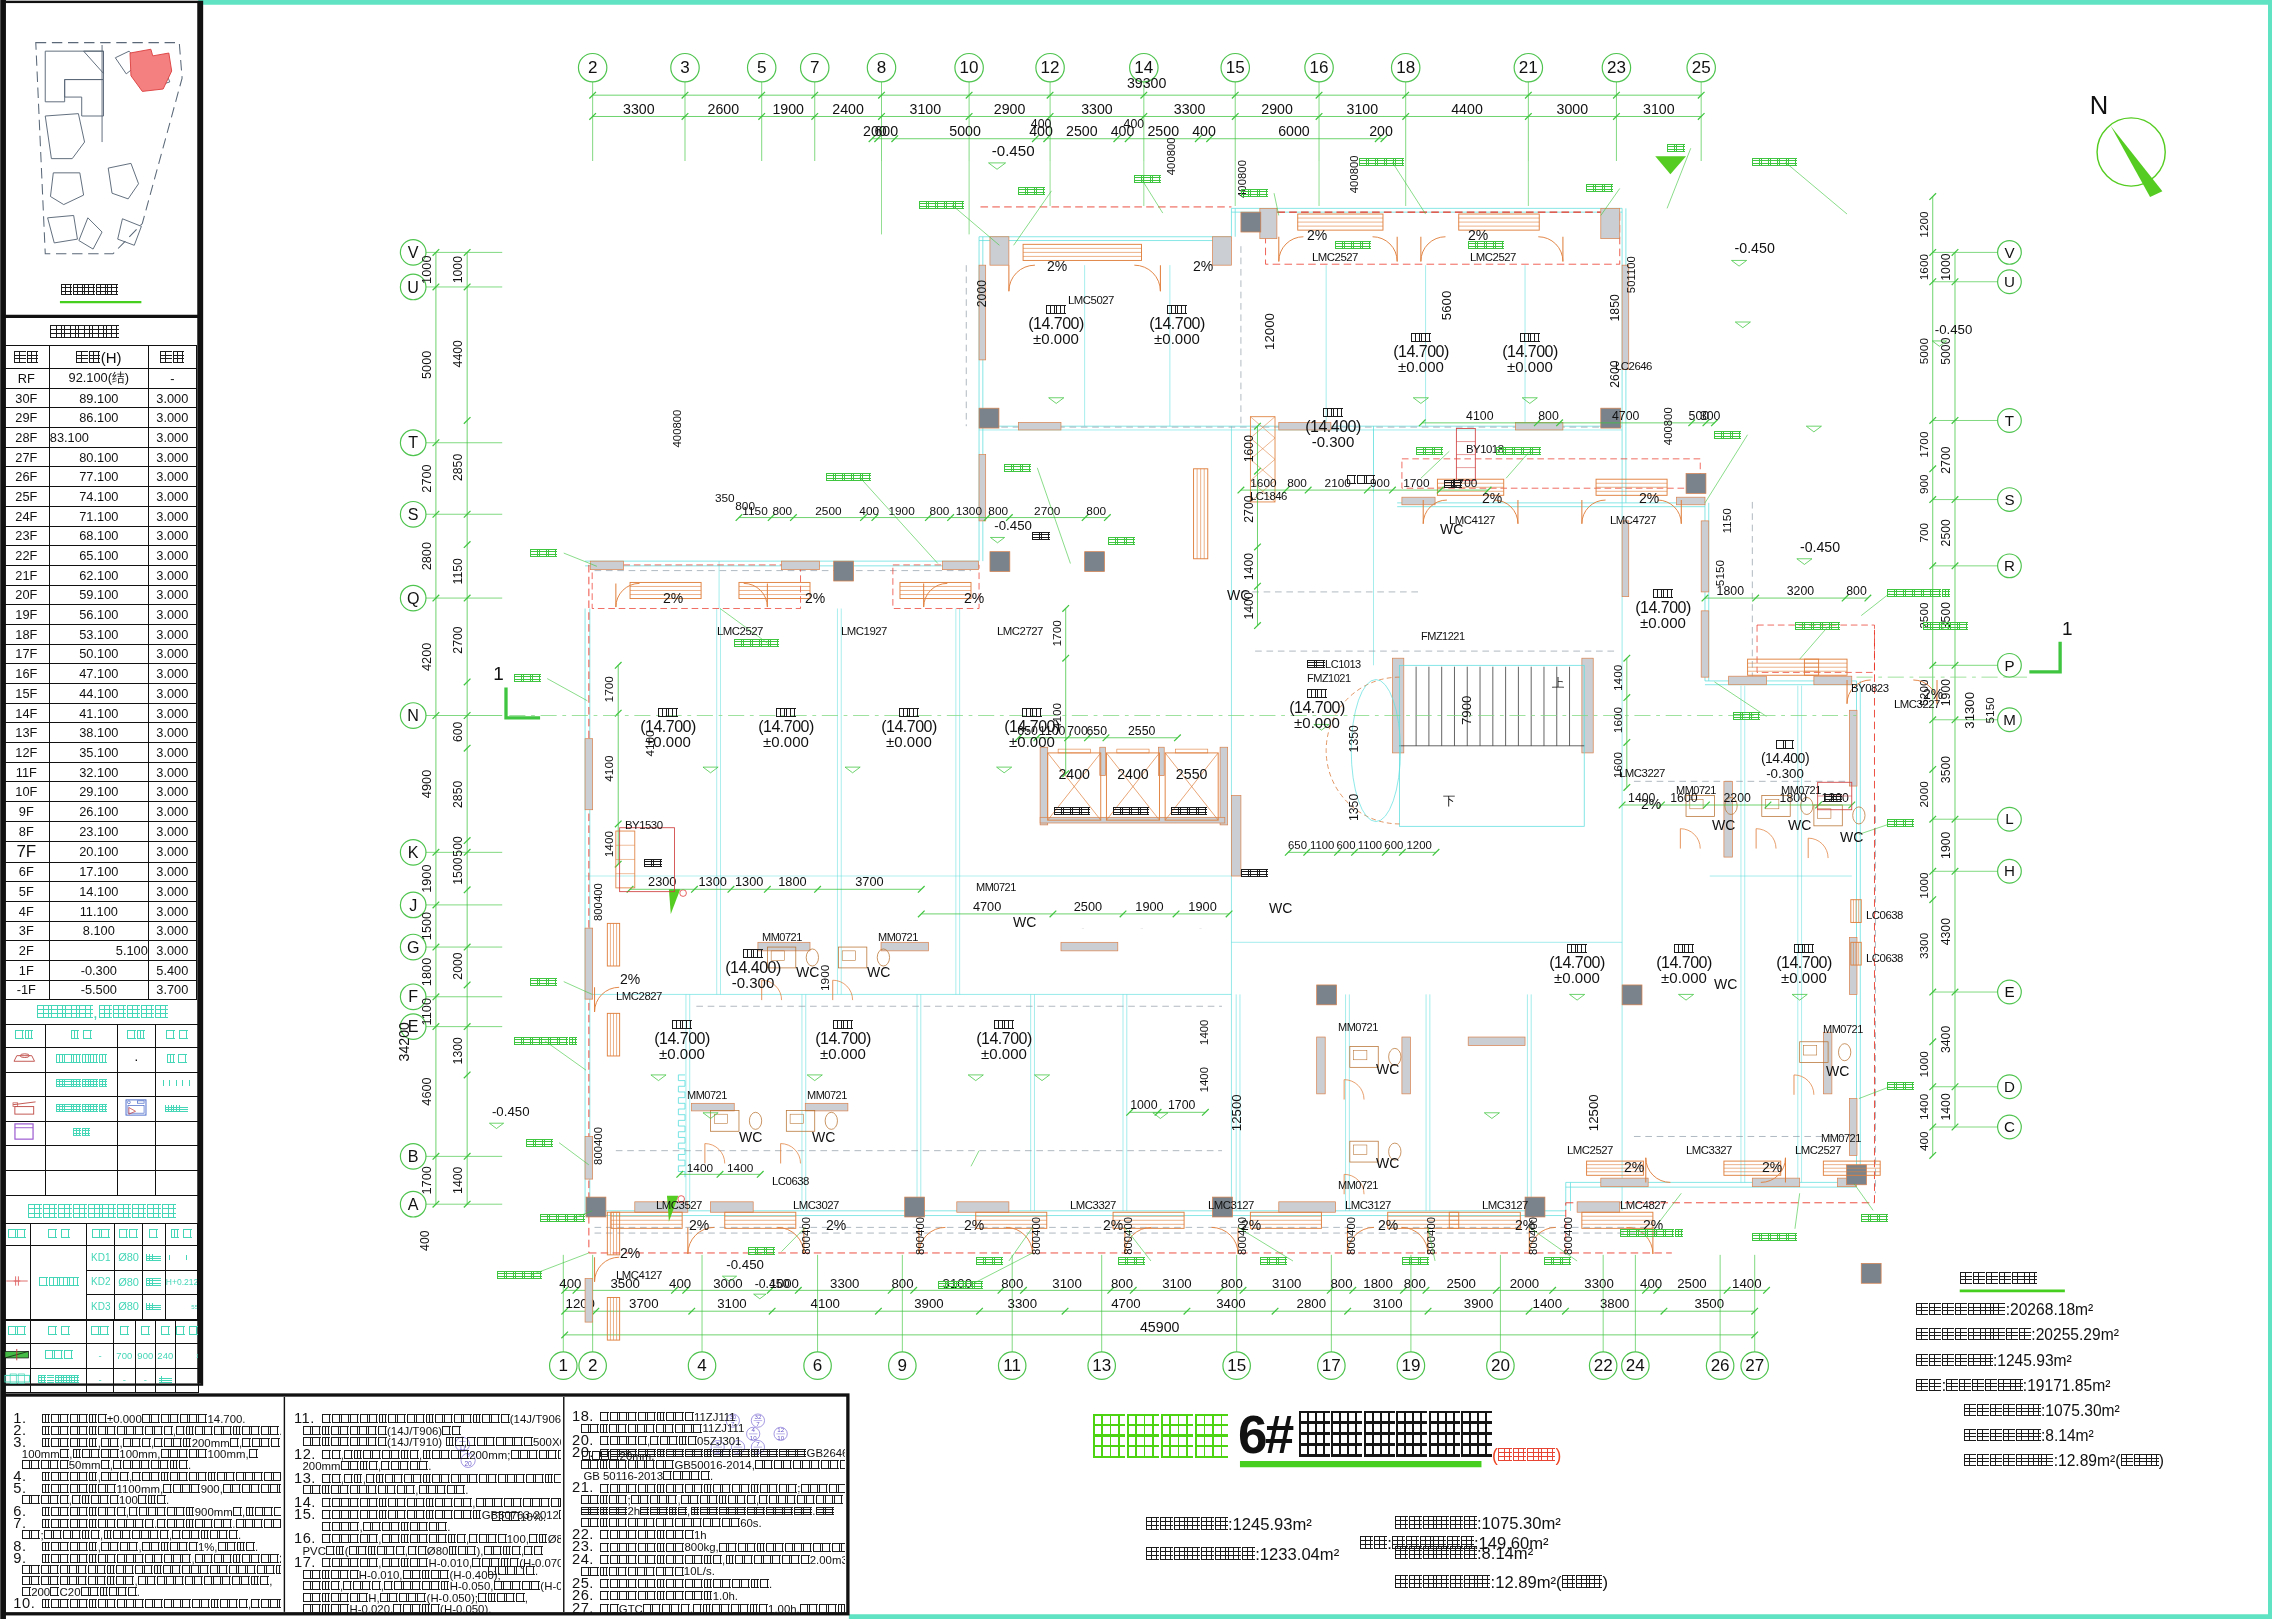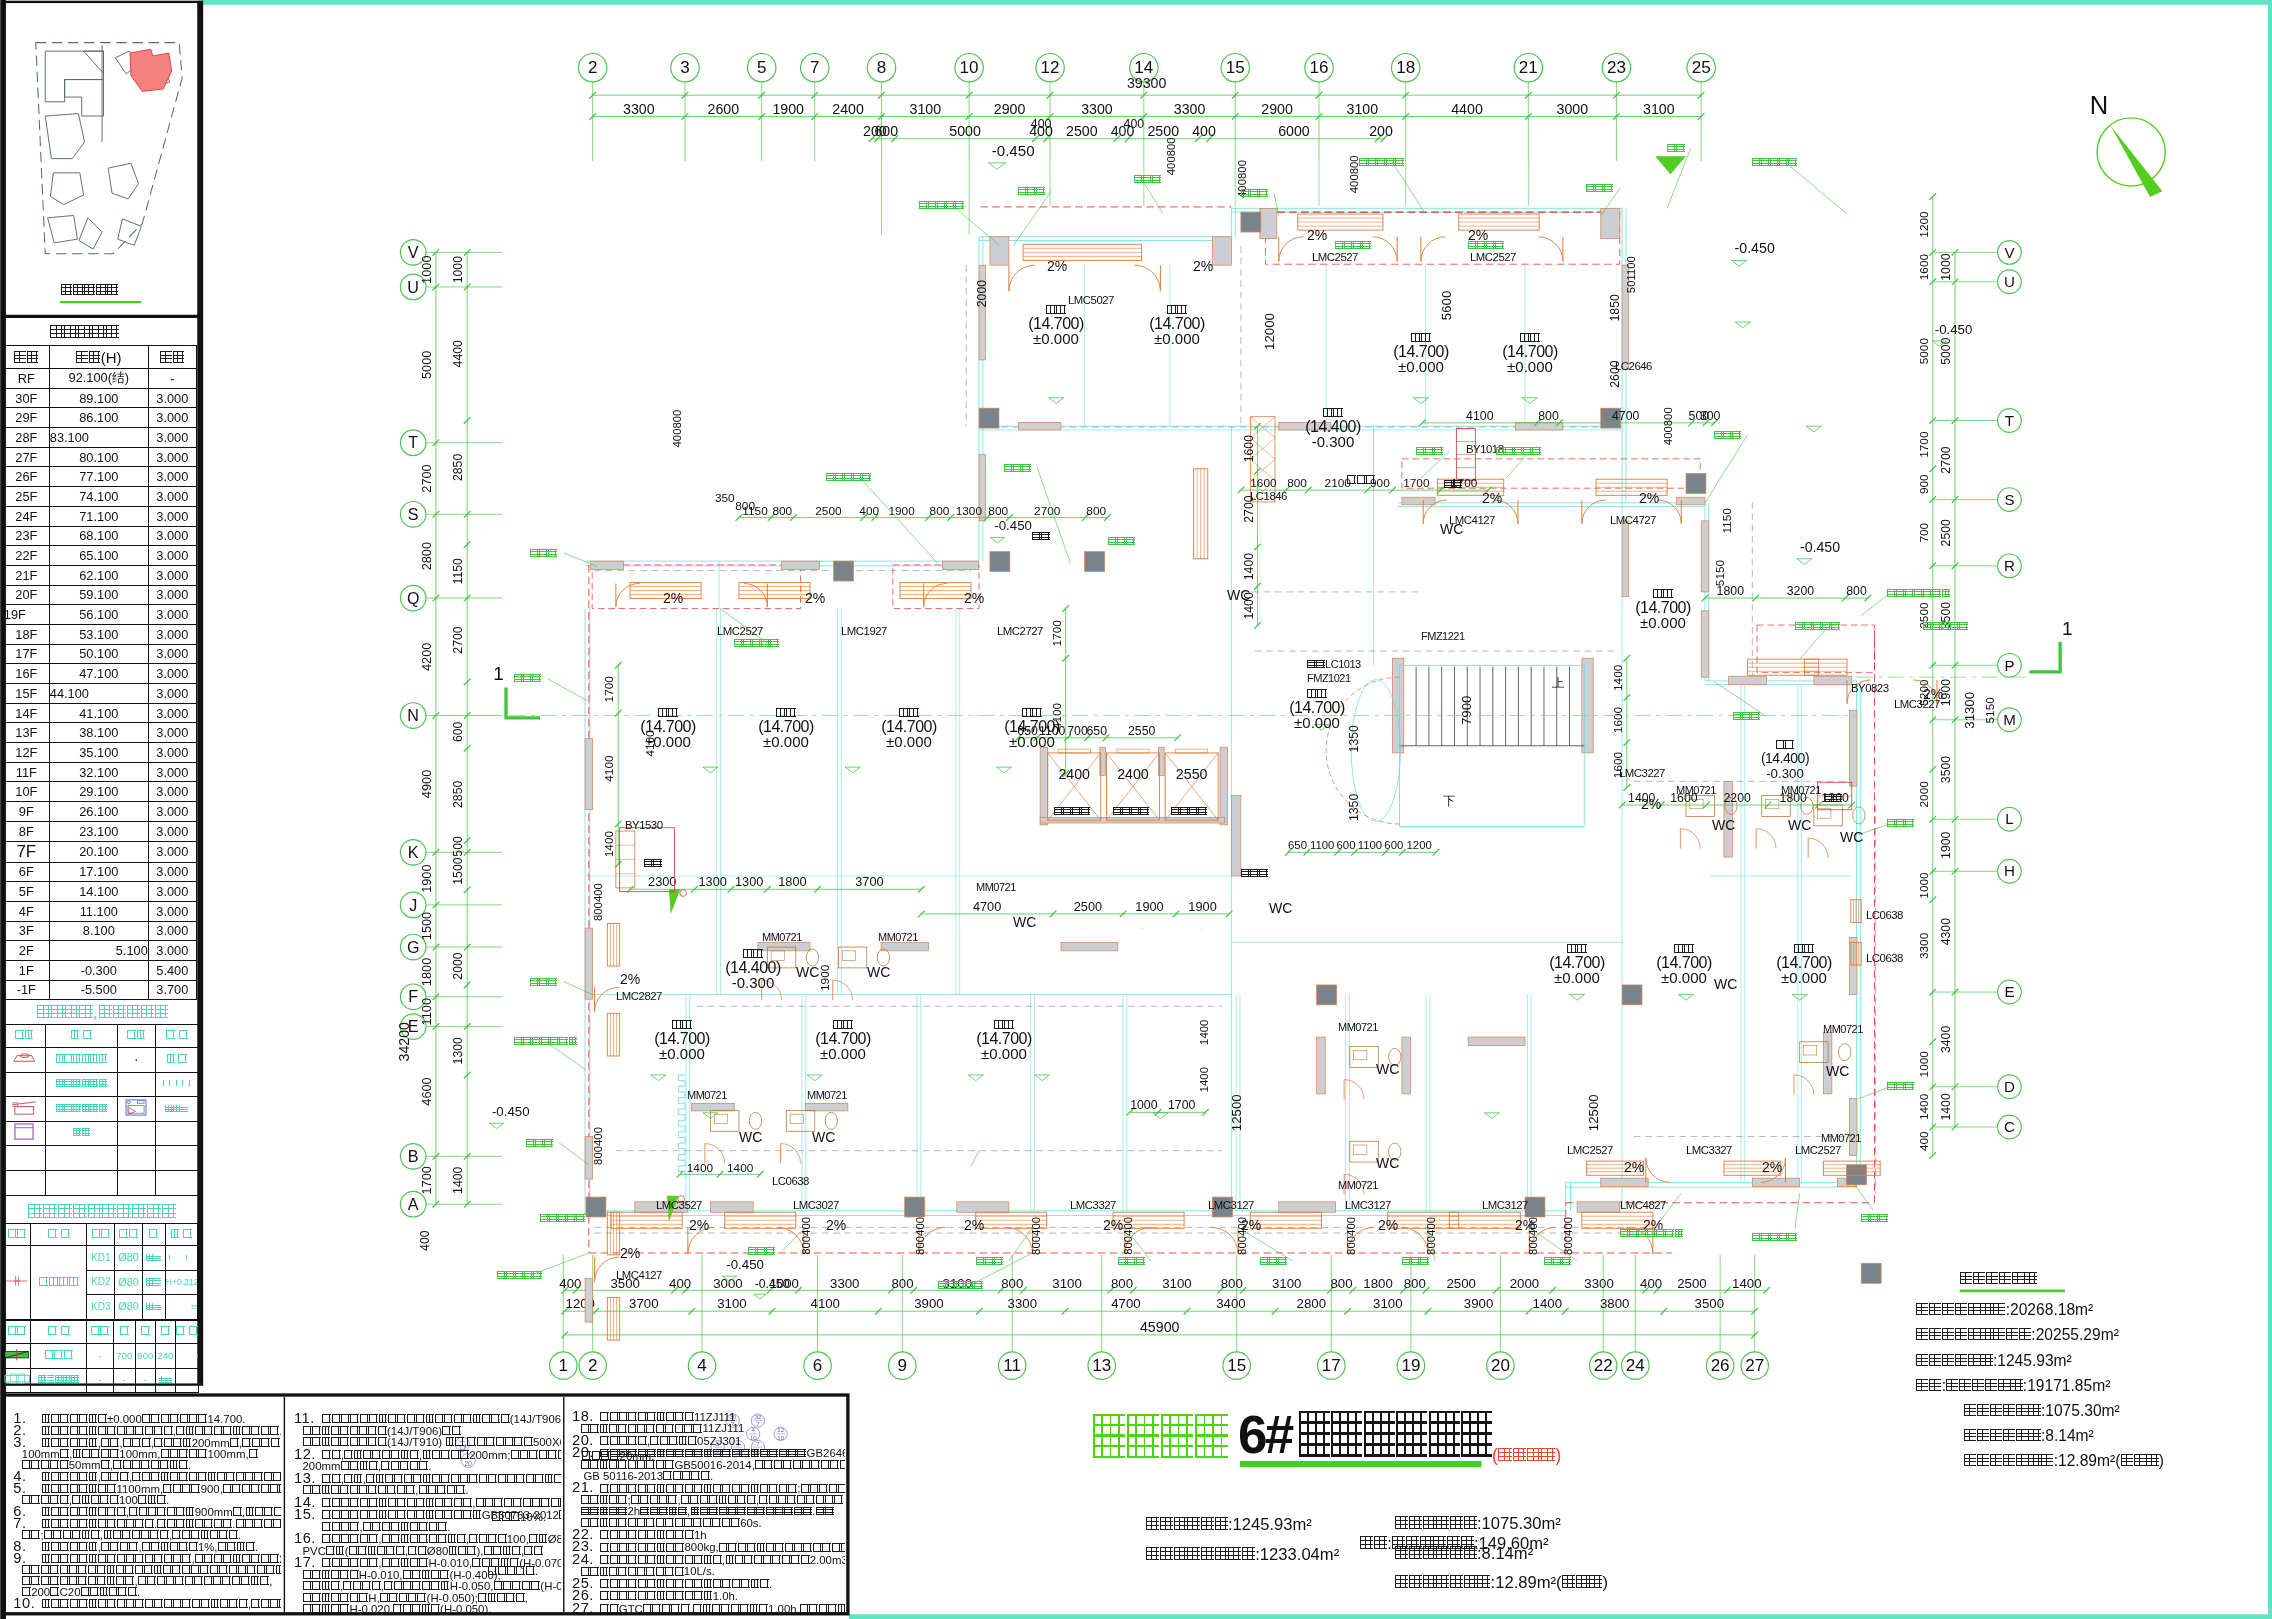--- a/index.html
+++ b/index.html
@@ -1501,42 +1501,42 @@
             <td style="border:0.9px solid #111;text-align:center;font-size:12.8px">21F</td>
             <td style="border:0.9px solid #111;text-align:center;font-size:12.8px">62.100</td>
             <td style="border:0.9px solid #111;text-align:center;font-size:12.8px">3.000</td>
           </tr>
           <tr style="height:19.7px">
             <td style="border:0.9px solid #111;text-align:center;font-size:12.8px">20F</td>
             <td style="border:0.9px solid #111;text-align:center;font-size:12.8px">59.100</td>
             <td style="border:0.9px solid #111;text-align:center;font-size:12.8px">3.000</td>
           </tr>
           <tr style="height:19.7px">
-            <td style="border:0.9px solid #111;font-size:12.8px">19F</td>
+            <td style="border:0.9px solid #111;text-align:center;font-size:12.8px">19F</td>
             <td style="border:0.9px solid #111;text-align:center;font-size:12.8px">56.100</td>
             <td style="border:0.9px solid #111;text-align:center;font-size:12.8px">3.000</td>
           </tr>
           <tr style="height:19.7px">
             <td style="border:0.9px solid #111;text-align:center;font-size:12.8px">18F</td>
             <td style="border:0.9px solid #111;text-align:center;font-size:12.8px">53.100</td>
             <td style="border:0.9px solid #111;text-align:center;font-size:12.8px">3.000</td>
           </tr>
           <tr style="height:19.7px">
             <td style="border:0.9px solid #111;text-align:center;font-size:12.8px">17F</td>
             <td style="border:0.9px solid #111;text-align:center;font-size:12.8px">50.100</td>
             <td style="border:0.9px solid #111;text-align:center;font-size:12.8px">3.000</td>
           </tr>
           <tr style="height:19.7px">
             <td style="border:0.9px solid #111;text-align:center;font-size:12.8px">16F</td>
             <td style="border:0.9px solid #111;text-align:center;font-size:12.8px">47.100</td>
             <td style="border:0.9px solid #111;text-align:center;font-size:12.8px">3.000</td>
           </tr>
           <tr style="height:19.7px">
             <td style="border:0.9px solid #111;text-align:center;font-size:12.8px">15F</td>
-            <td style="border:0.9px solid #111;text-align:left;font-size:12.8px">44.100</td>
+            <td style="border:0.9px solid #111;text-align:center;font-size:12.8px">44.100</td>
             <td style="border:0.9px solid #111;text-align:center;font-size:12.8px">3.000</td>
           </tr>
           <tr style="height:19.7px">
             <td style="border:0.9px solid #111;text-align:center;font-size:12.8px">14F</td>
             <td style="border:0.9px solid #111;text-align:center;font-size:12.8px">41.100</td>
             <td style="border:0.9px solid #111;text-align:center;font-size:12.8px">3.000</td>
           </tr>
           <tr style="height:19.7px">
             <td style="border:0.9px solid #111;text-align:center;font-size:12.8px">13F</td>
             <td style="border:0.9px solid #111;text-align:center;font-size:12.8px">38.100</td>

